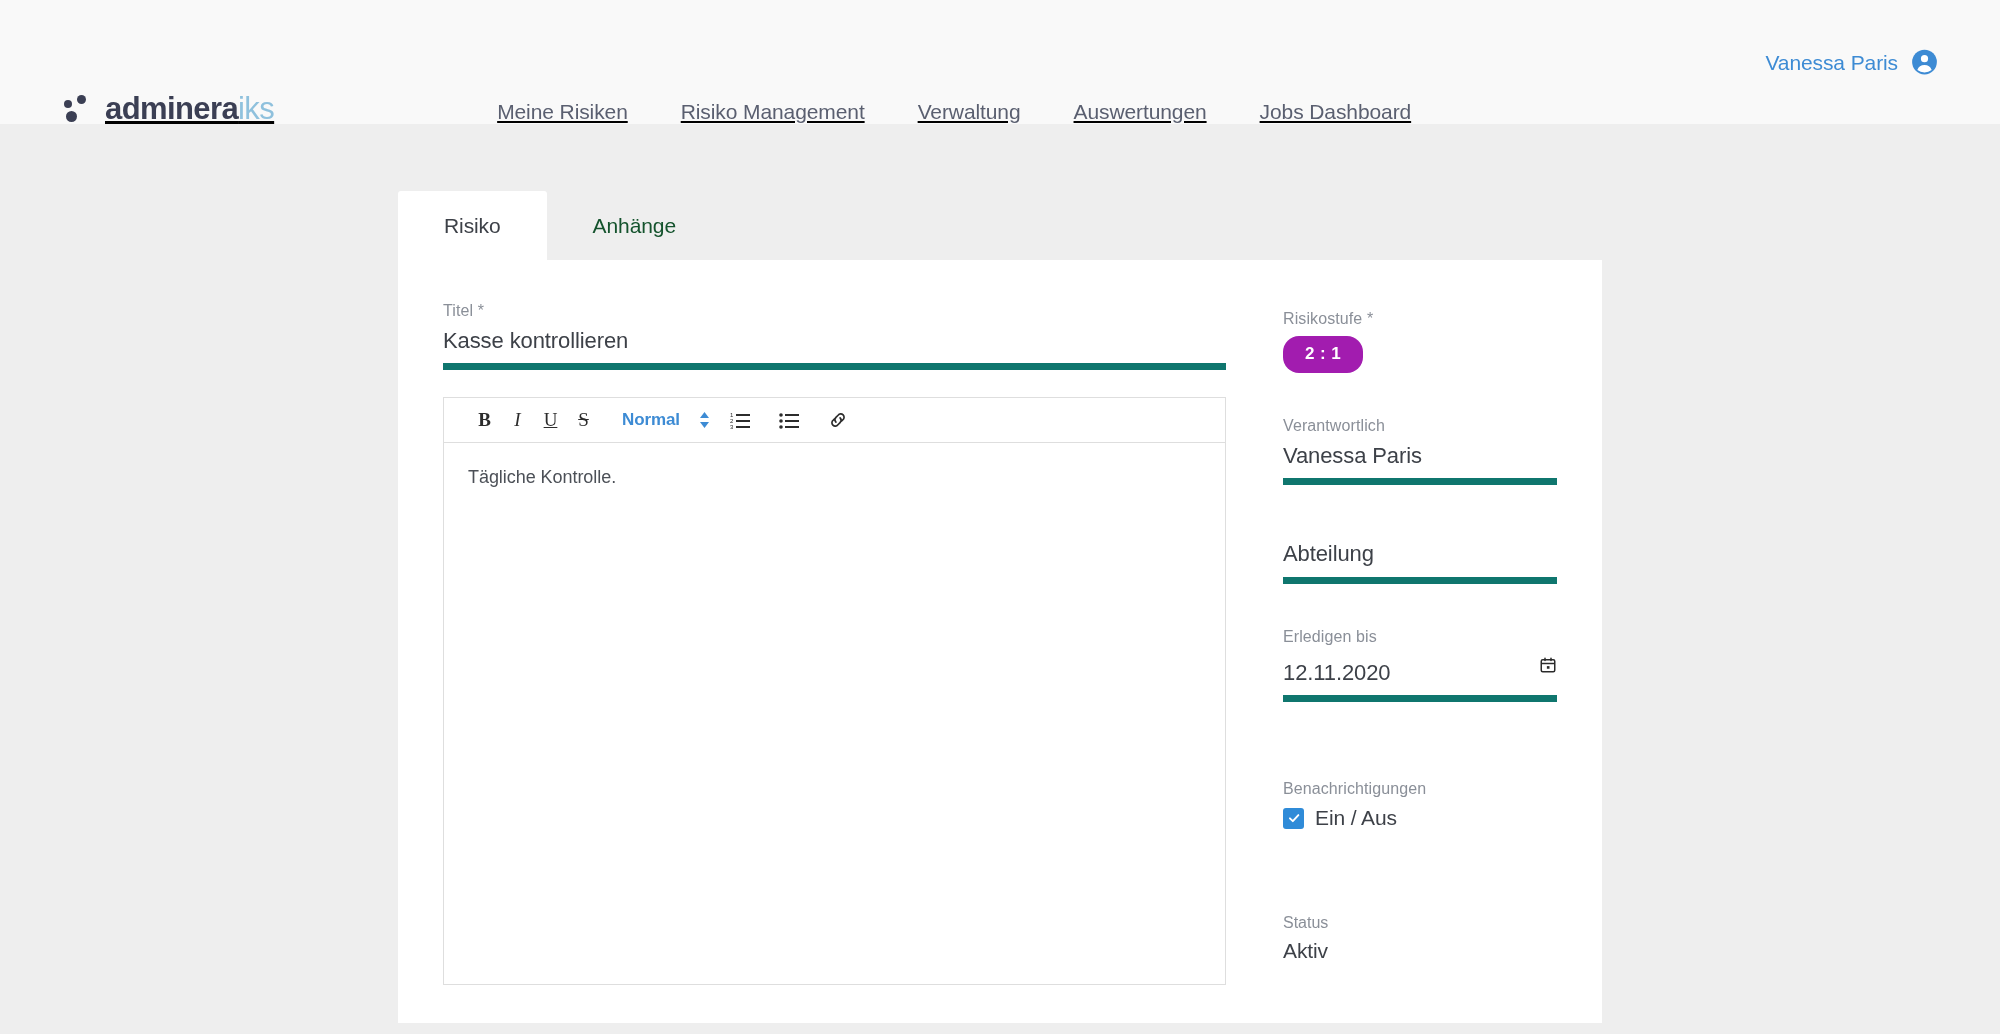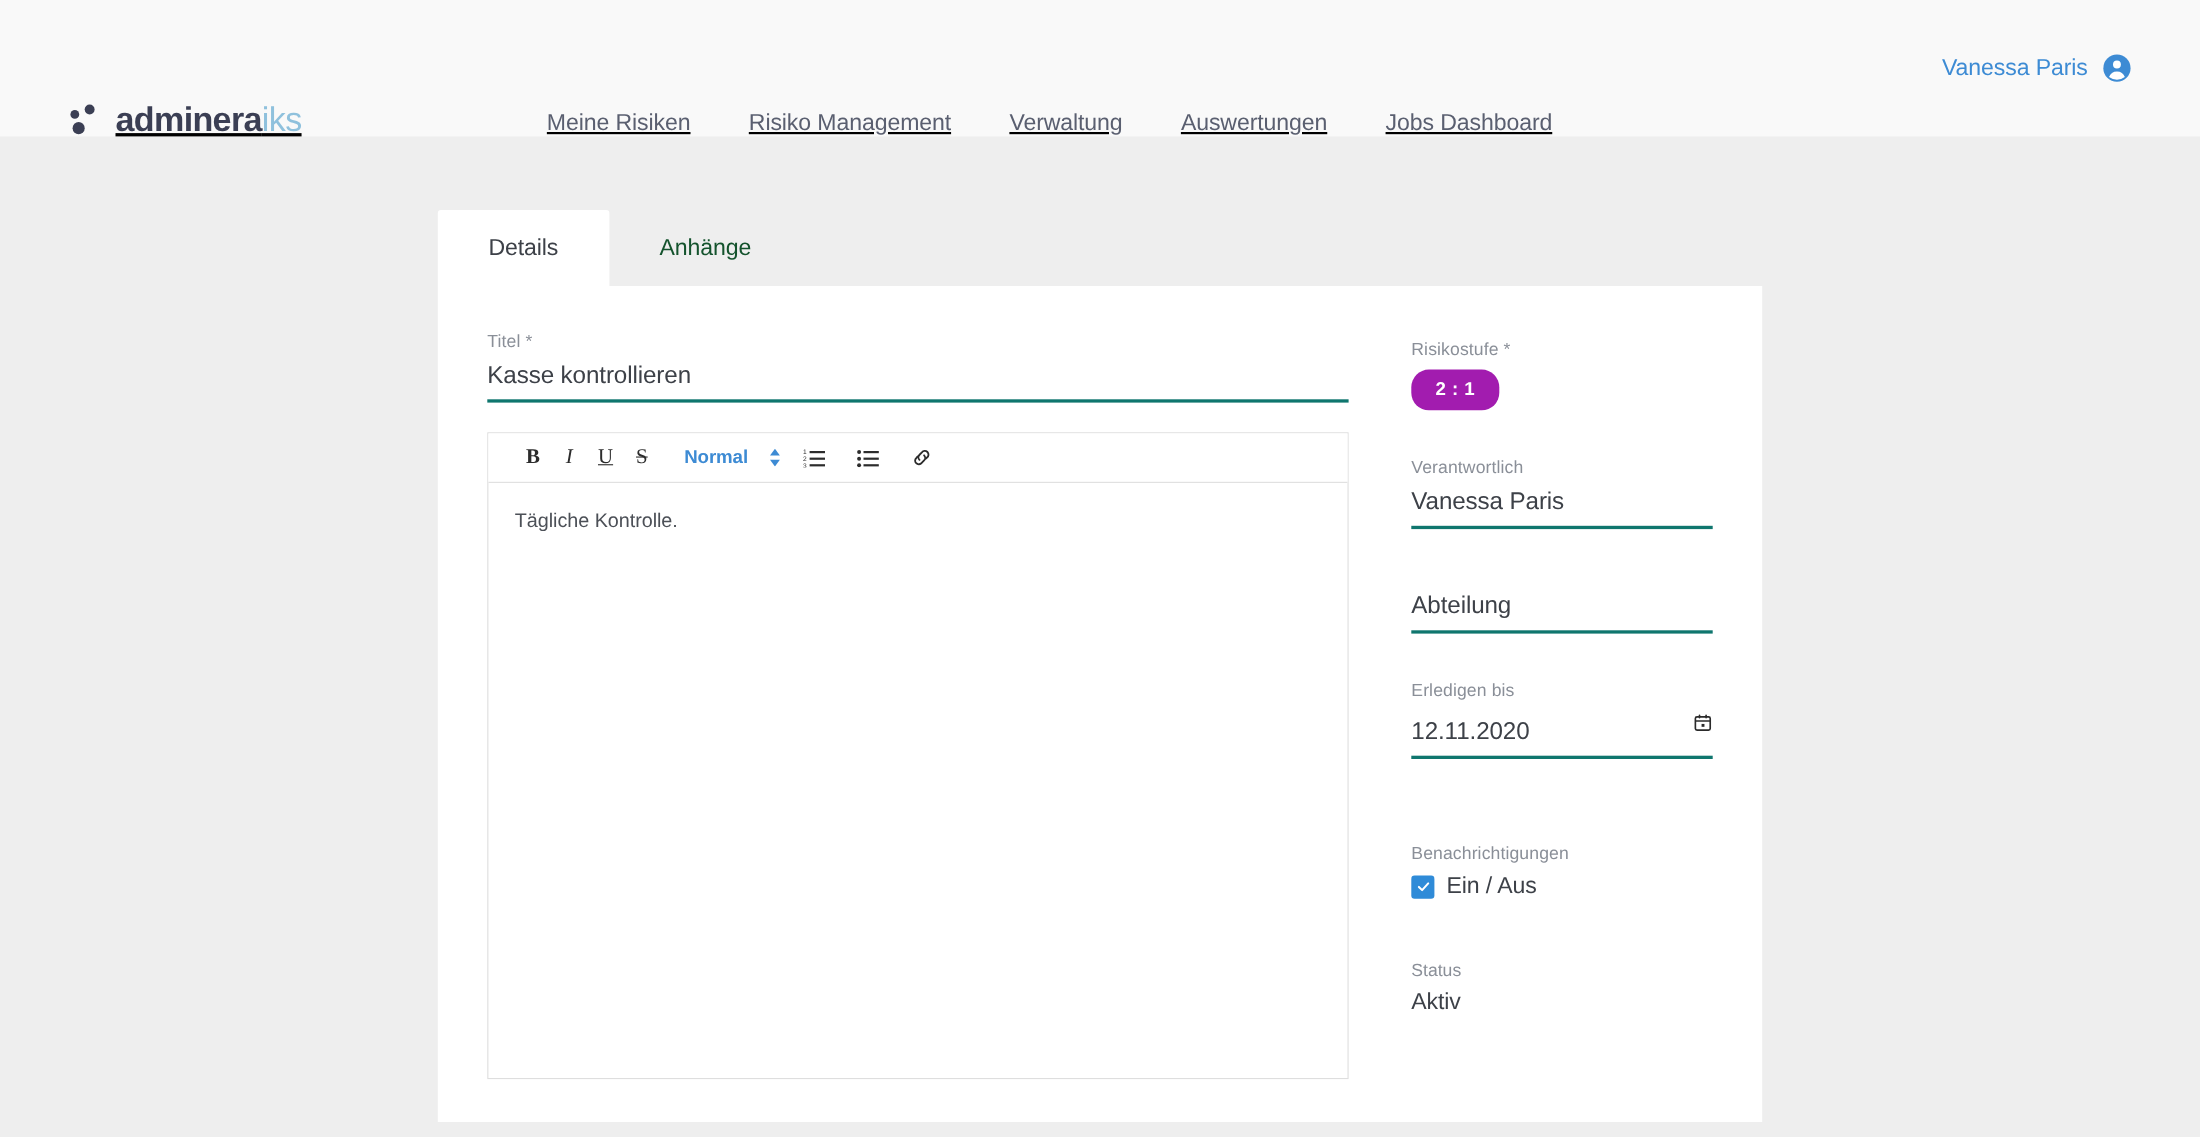--- a/index.html
+++ b/index.html
@@ -121,21 +121,21 @@
     color: #8a8f98;
     letter-spacing: 0.1px;
     margin-bottom: 8px;
     display: block;
   }
   .field-value {
     font-size: 22px;
     color: #3d4148;
     letter-spacing: -0.1px;
     padding-bottom: 9px;
-    border-bottom: 3px solid #0f766e;
+    border-bottom: 7px solid #0f766e;
     min-height: 33px;
     line-height: 1.2;
   }
   .field-value.placeholder { color: #3d4148; }
   .field-value.wide { width: 783px; }
 
   .field-value.with-icon {
     display: flex;
     align-items: flex-end;
     justify-content: space-between;
@@ -238,20 +238,21 @@
     font-size: 21px;
     color: #3d4148;
     letter-spacing: -0.1px;
   }
 
   .status-label {
     font-size: 16px;
     color: #8a8f98;
     margin-bottom: 7px;
     display: block;
+    margin-top: 28px;
   }
   .status-value {
     font-size: 21px;
     color: #3d4148;
     letter-spacing: -0.1px;
   }
 </style>
 </head>
 <body>
 
@@ -282,21 +283,21 @@
       <circle cx="12" cy="12" r="11" fill="#3d8bd4"></circle>
       <circle cx="12" cy="9" r="3.2" fill="#ffffff"></circle>
       <path d="M5.6 19.2a6.8 6.8 0 0 1 12.8 0 11 11 0 0 1-12.8 0z" fill="#ffffff"></path>
     </svg>
   </div>
 </div>
 
 <div class="page">
 
   <div class="tabs">
-    <div class="tab active">Details</div>
+    <div class="tab active">Risiko</div>
     <div class="tab">Anhänge</div>
   </div>
 
   <div class="card">
 
     <div class="col-left">
 
       <div class="field">
         <span class="field-label">Titel *</span>
         <div class="field-value wide">Kasse kontrollieren</div>

